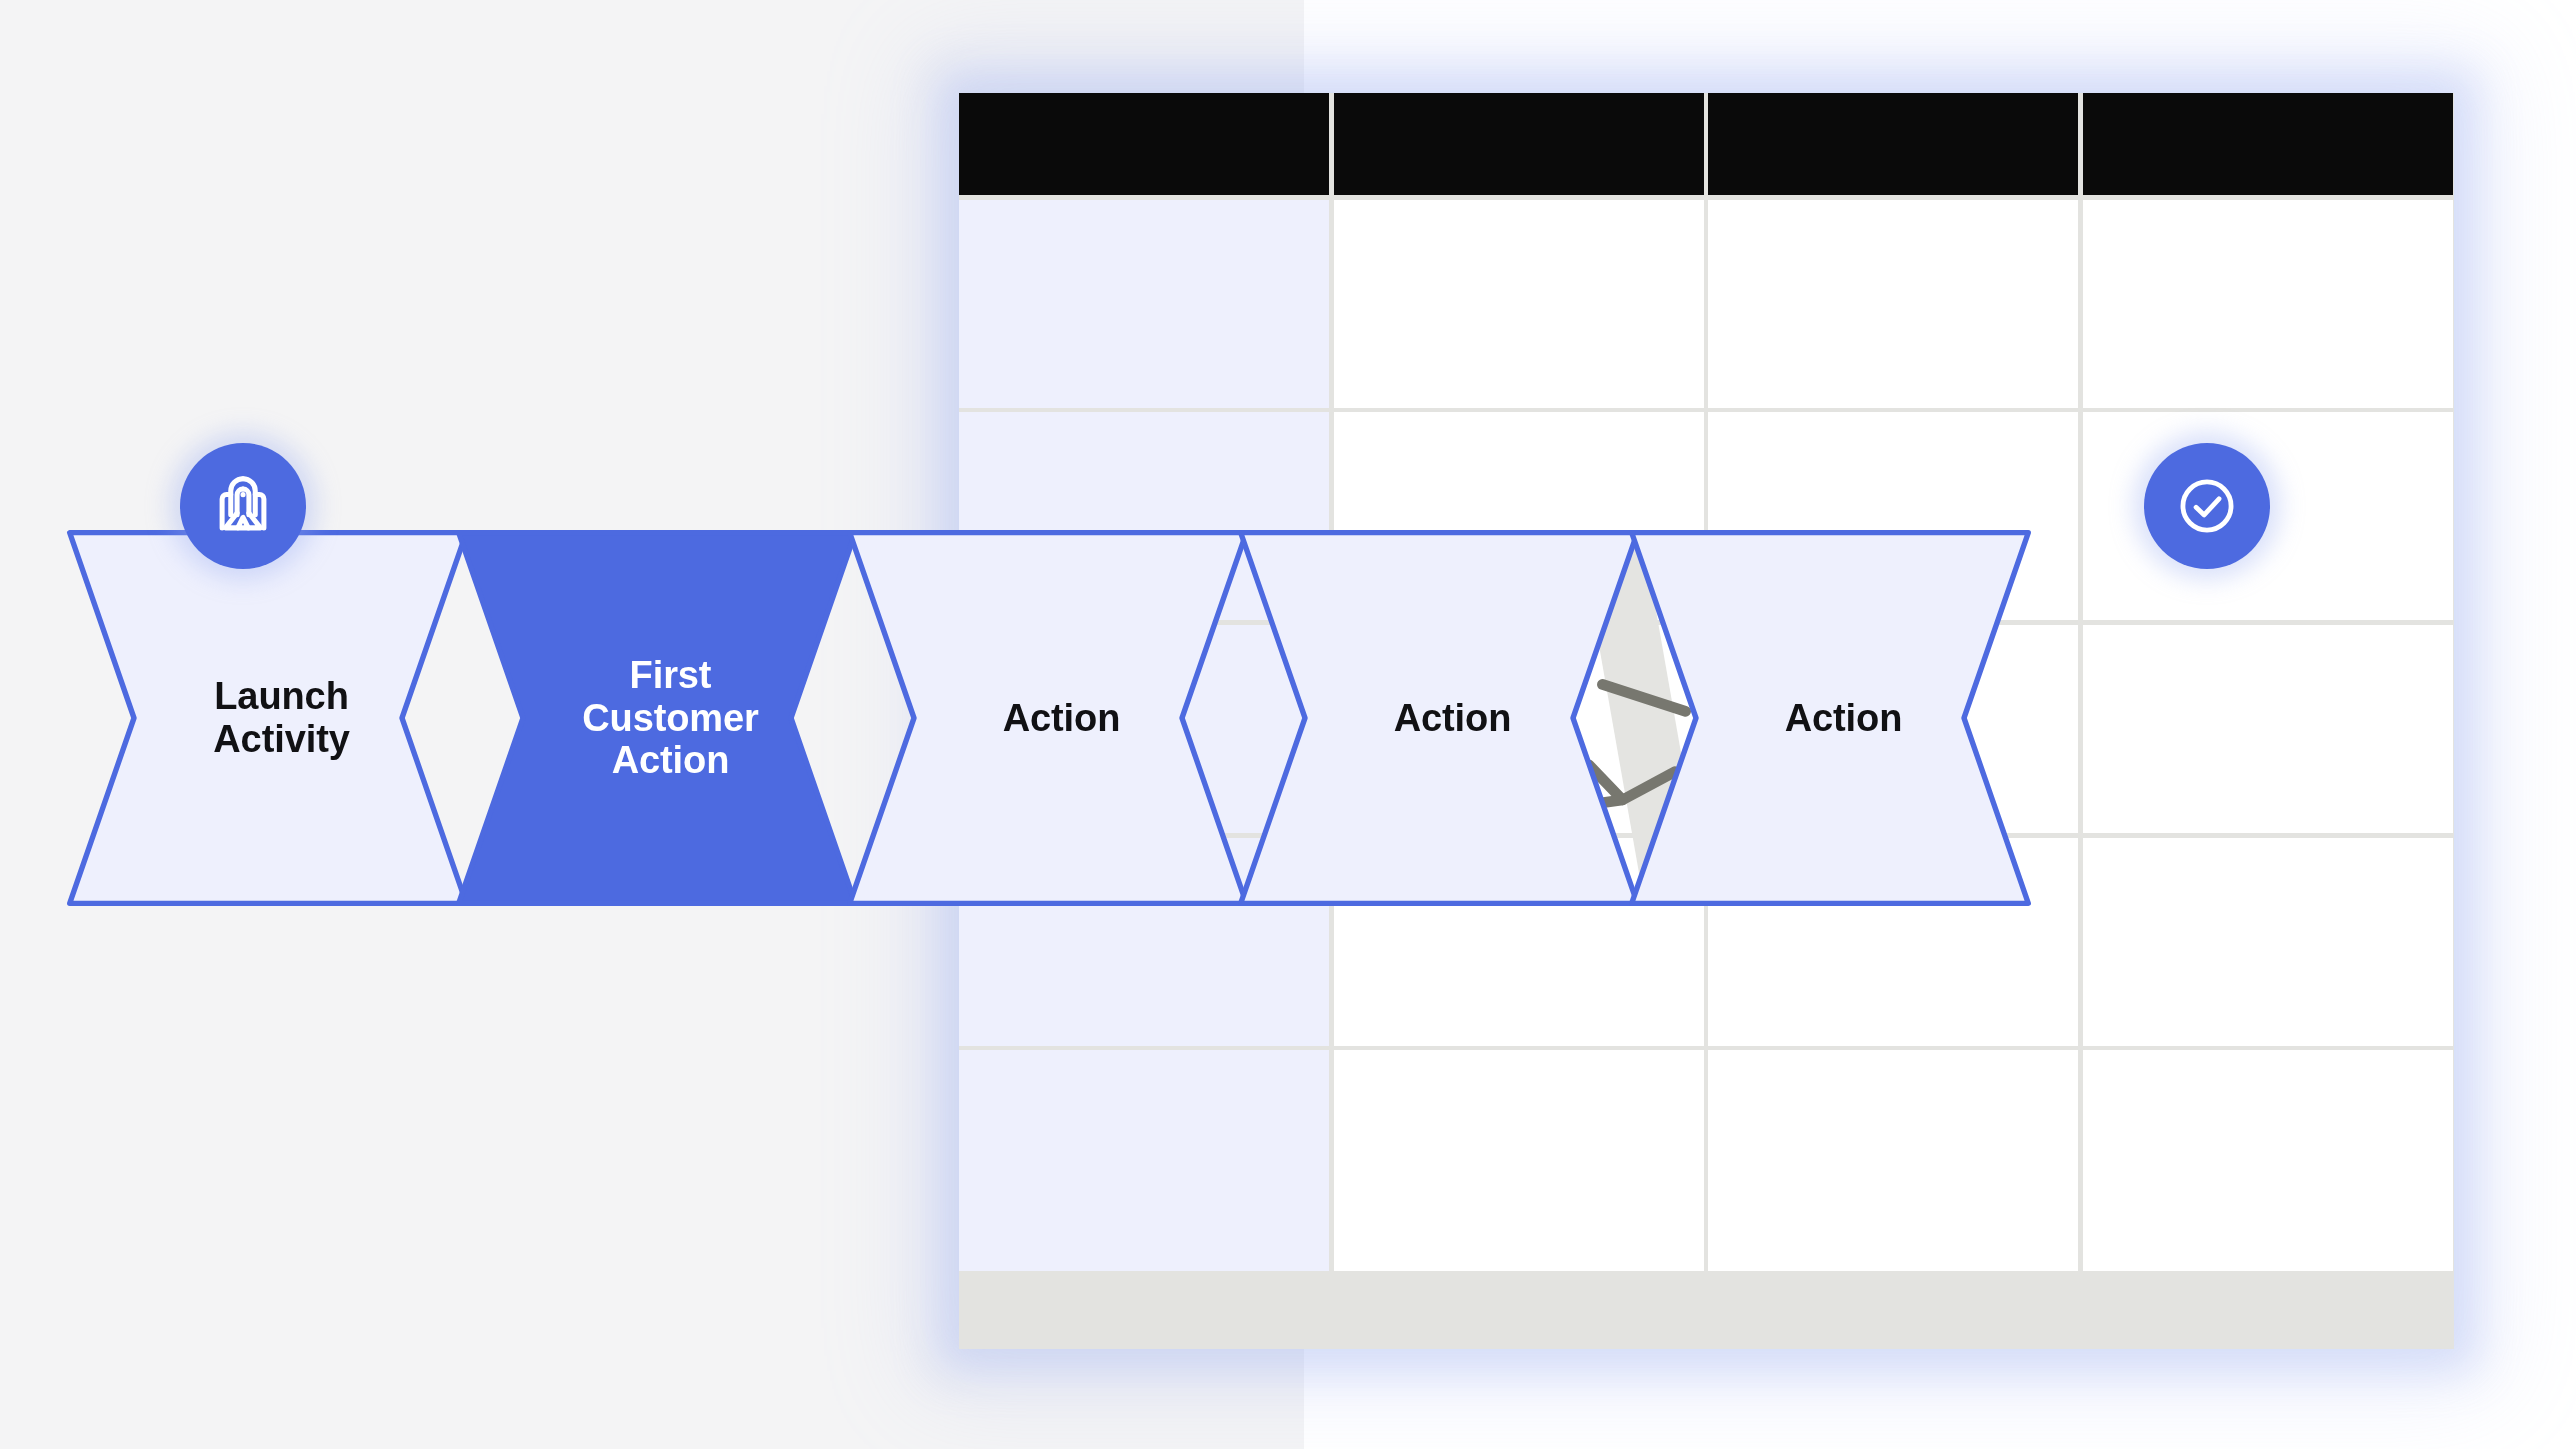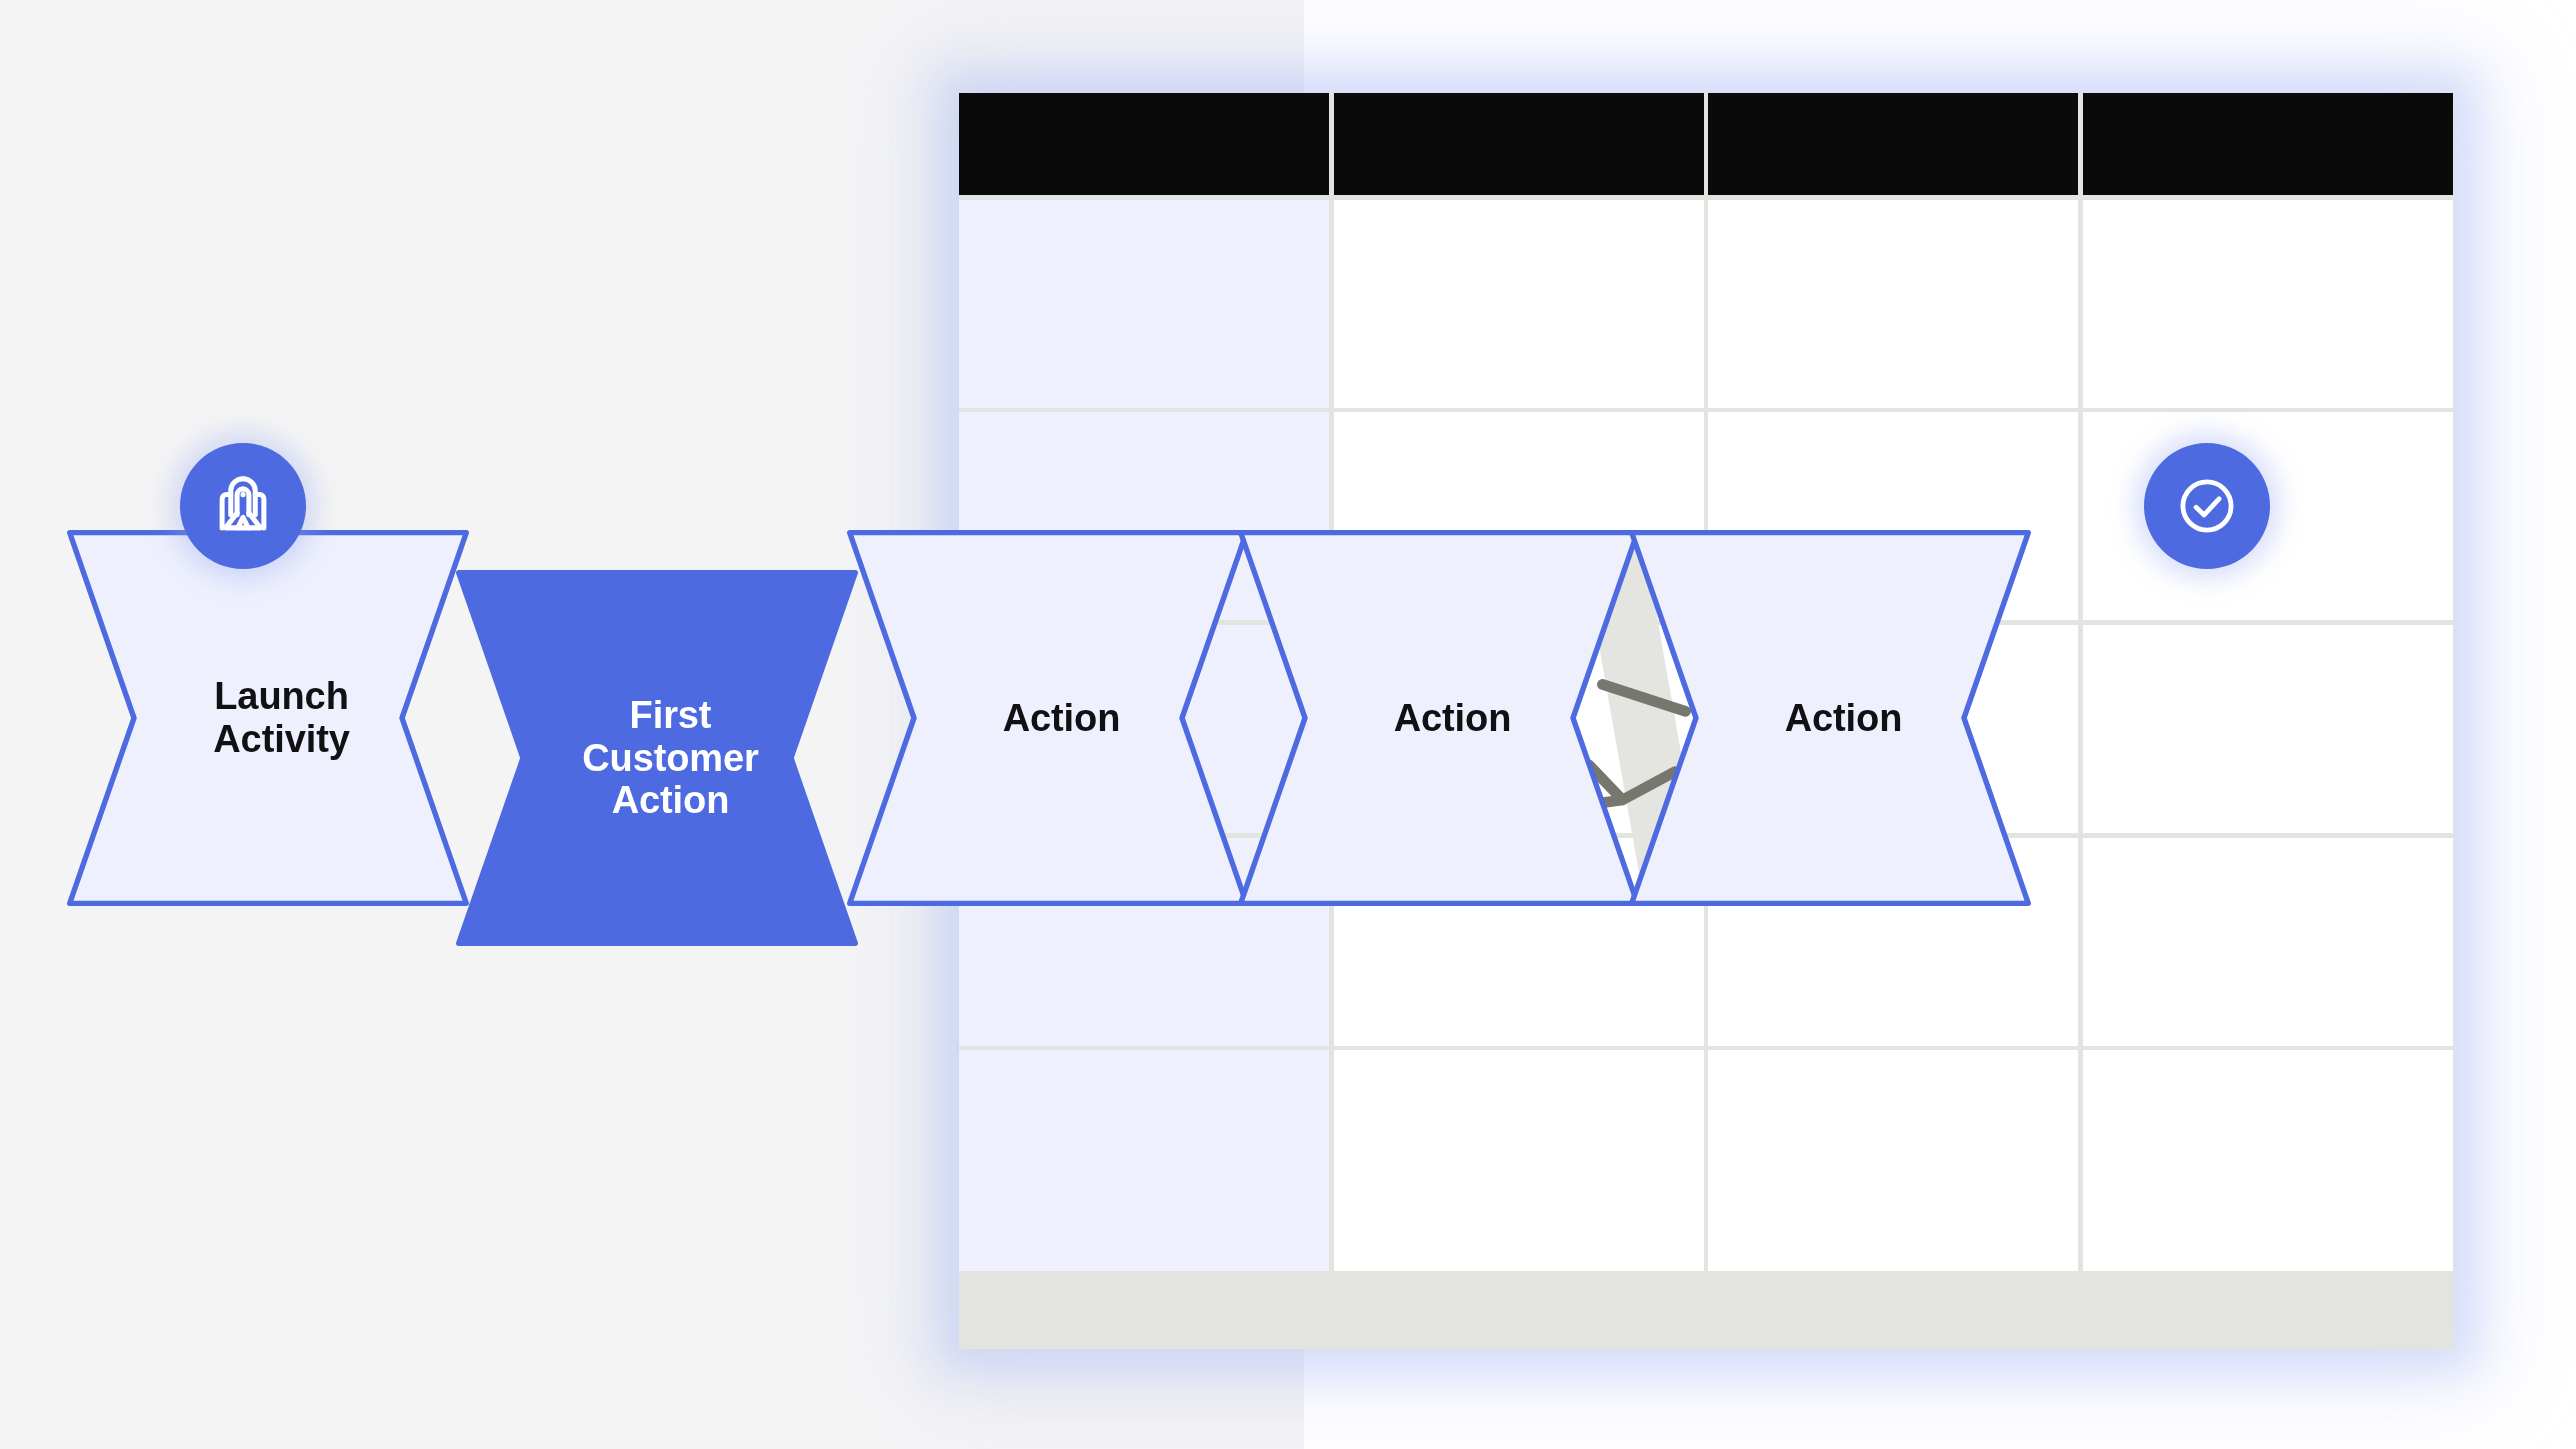--- a/index.html
+++ b/index.html
@@ -119,21 +119,21 @@
 <div id="flow">
 
   <div class="step" id="step-0" style="left:67px;width:402px;">
     <svg viewBox="0 0 600 560" preserveAspectRatio="none">
       <path d="M 4 4 L 596 4 L 500 280 L 596 556 L 4 556 L 100 280 Z" fill="#eef0fd" stroke="#4d6ae0" stroke-width="8" stroke-linejoin="round"></path>
     </svg>
     <div class="label">Launch
 Activity</div>
   </div>
 
-  <div class="step filled" id="step-1" style="left:456px;width:402px;margin-top:40px;">
+  <div class="step filled" id="step-1" style="left:456px;width:402px;">
     <svg viewBox="0 0 600 560" preserveAspectRatio="none">
       <path d="M 4 4 L 596 4 L 500 280 L 596 556 L 4 556 L 100 280 Z" fill="#4d6ae0" stroke="#4d6ae0" stroke-width="8" stroke-linejoin="round"></path>
     </svg>
     <div class="label">First
 Customer
 Action</div>
   </div>
 
   <div class="step" id="step-2" style="left:847px;width:402px;">
     <svg viewBox="0 0 600 560" preserveAspectRatio="none">

